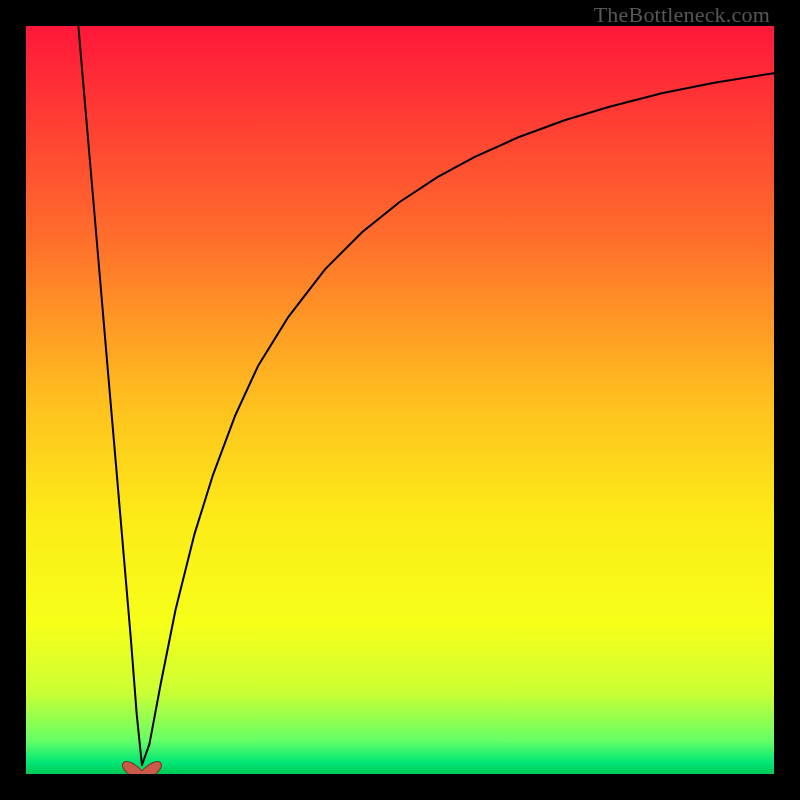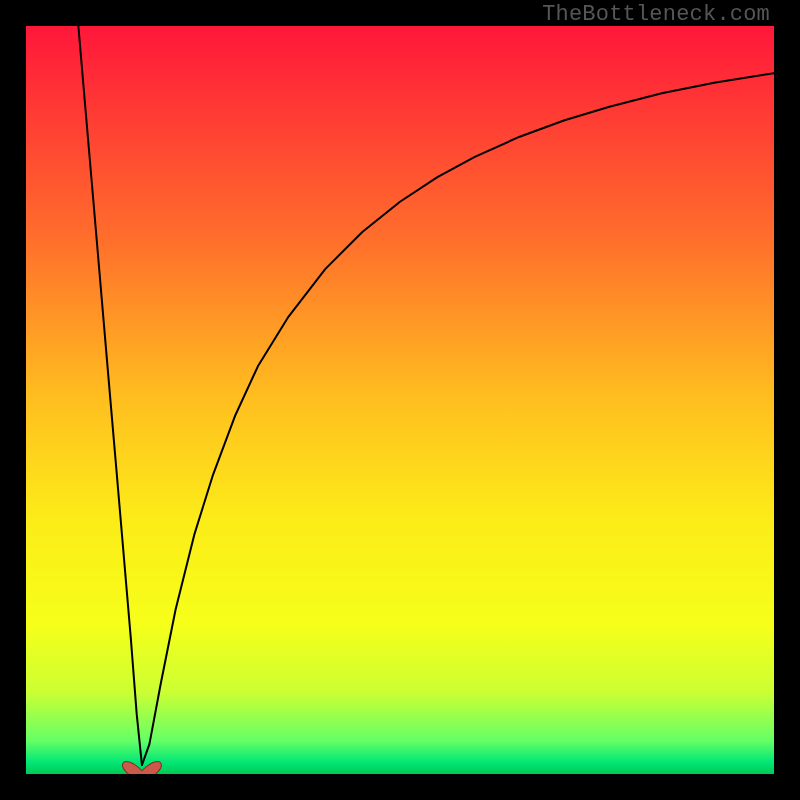--- a/index.html
+++ b/index.html
@@ -20,21 +20,21 @@
     position: absolute;
     left: 26px;
     top: 26px;
     width: 748px;
     height: 748px;
   }
   .watermark {
     position: absolute;
     top: 2px;
     right: 30px;
-    font-family: Liberation Mono, monospace;
+    font-family: Liberation Serif, serif;
     font-size: 22px;
     color: #565656;
     font-weight: 500;
     letter-spacing: 0.2px;
   }
 </style>
 </head>
 <body>
 
 <div class="frame">

